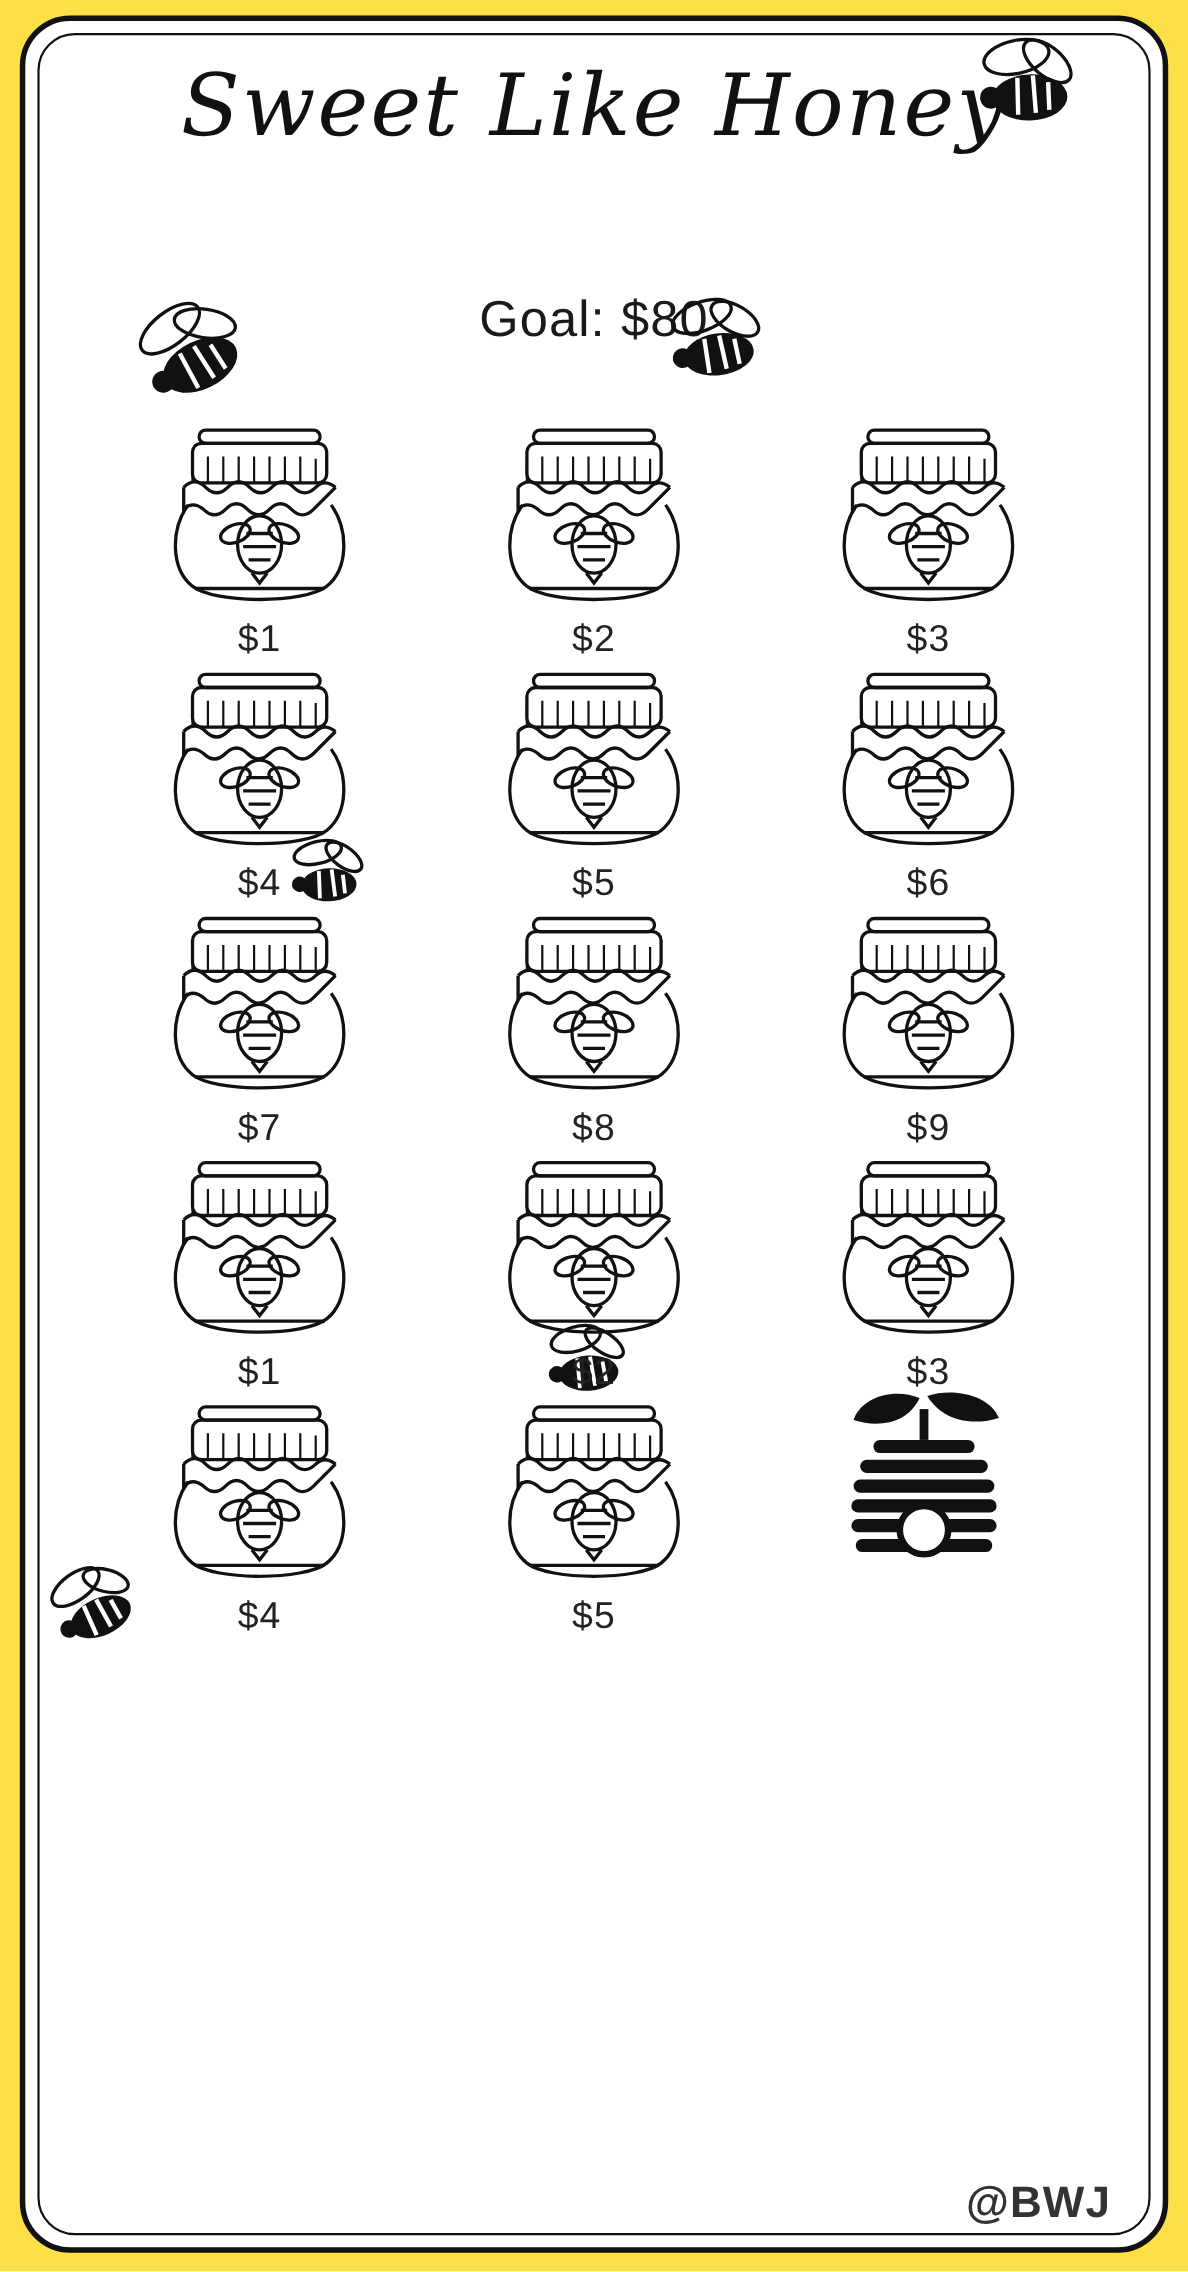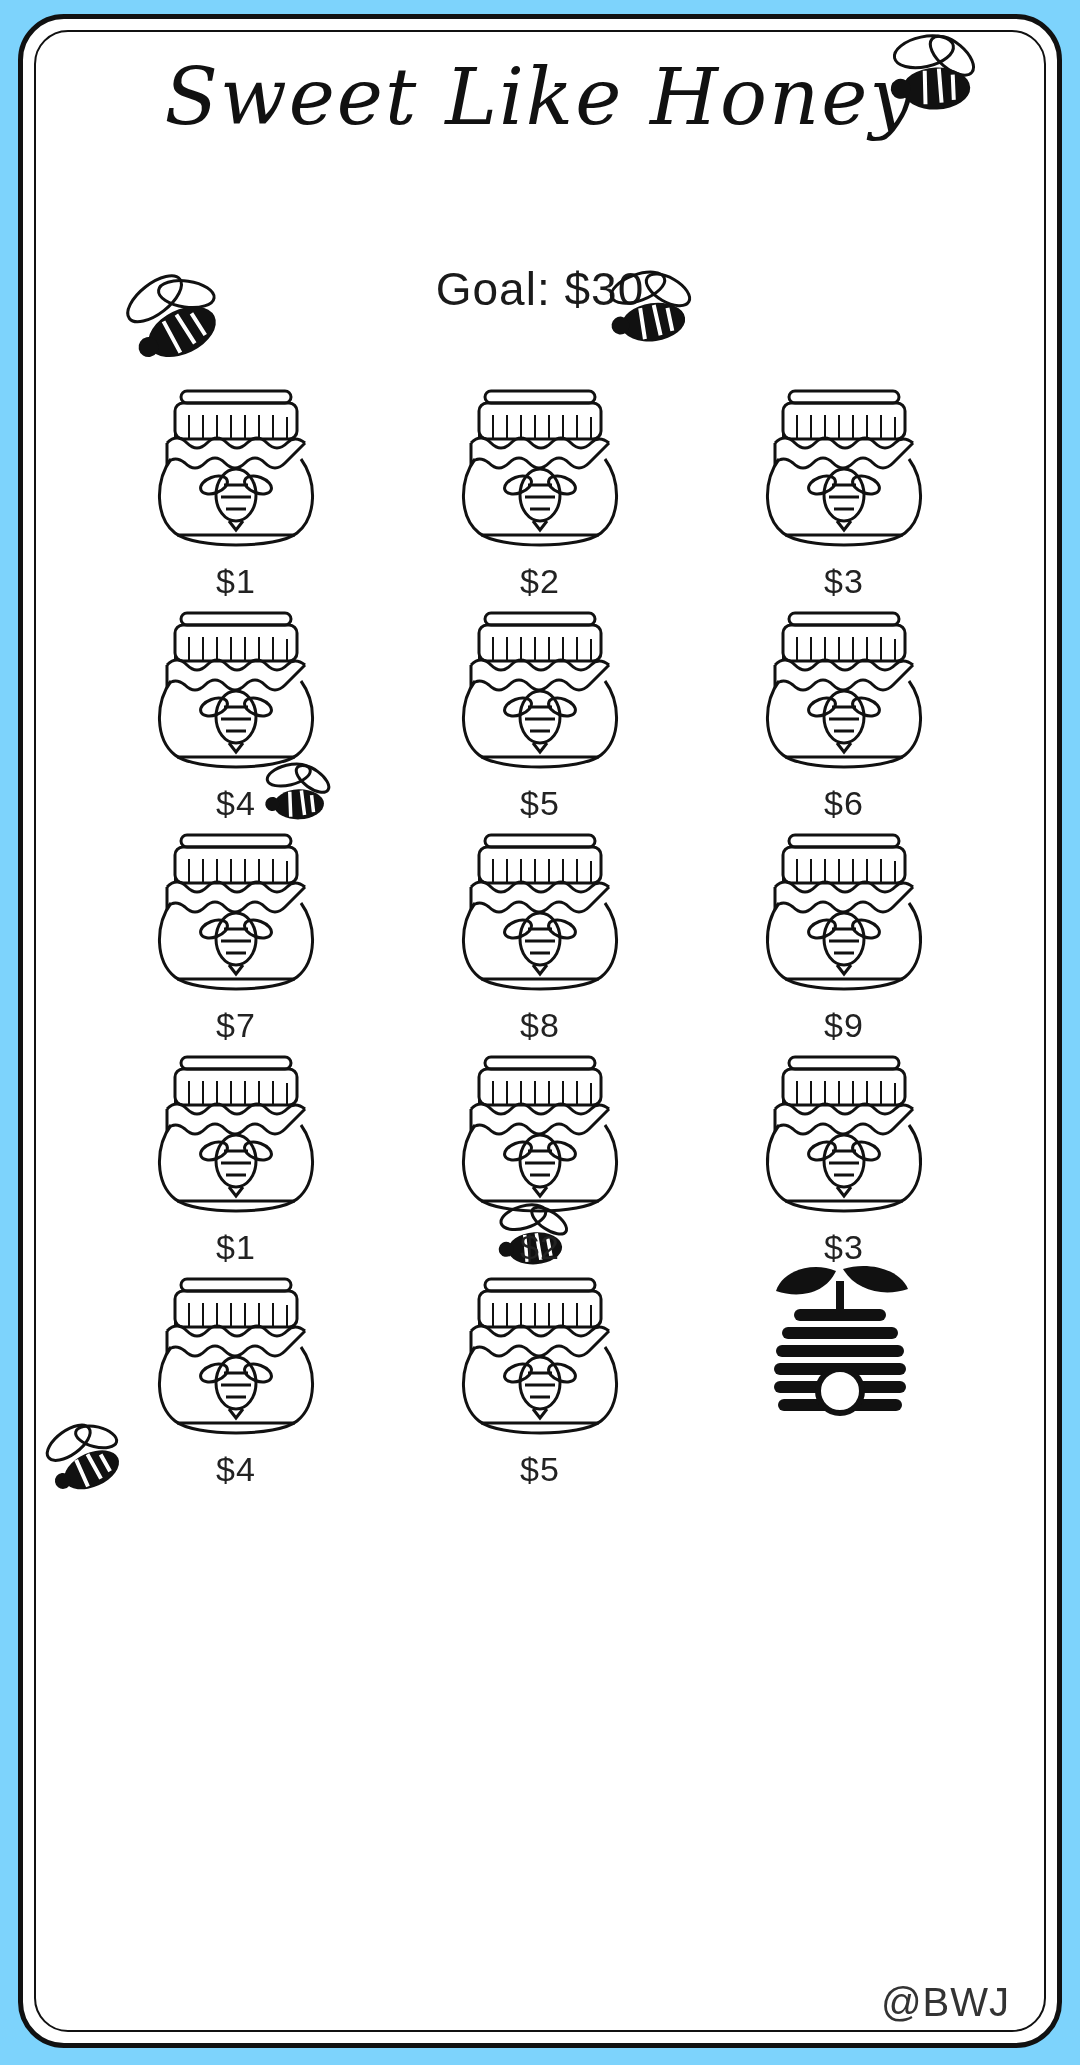--- a/index.html
+++ b/index.html
@@ -12,21 +12,21 @@
     height: 2065px;
     font-family: "Liberation Sans", sans-serif;
     color: #111111;
     overflow: hidden;
   }
 
   .page {
     position: relative;
     width: 1080px;
     height: 2065px;
-    background: #7dd3fc;
+    background: #fde047;
   }
 
   
   .card-frame {
     position: absolute;
     left: 18px;
     top: 14px;
     width: 1044px;
     height: 2034px;
     border: 5px solid #111111;
@@ -117,35 +117,35 @@
 
   .hive {
     position: absolute;
   }
 
   .handle {
     position: absolute;
     right: 70px;
     bottom: 40px;
     font-size: 40px;
-    font-weight: 400;
+    font-weight: 700;
     letter-spacing: 1px;
     color: #333333;
   }
 </style>
 </head>
 <body>
 
 <div class="page">
 
   <div class="card-frame"></div>
   <div class="card-frame-inner"></div>
 
   <div class="title-script">Sweet Like Honey</div>
-  <div class="goal">Goal: $30</div>
+  <div class="goal">Goal: $80</div>
 
   <div class="bee" style="left:880px; top:30px; transform:rotate(16deg);">
     <svg width="110" height="100" viewBox="0 0 110 100">
       <ellipse cx="36" cy="26" rx="30" ry="15" fill="none" stroke="#111" stroke-width="3" transform="rotate(-28 36 26)"></ellipse>
       <ellipse cx="64" cy="22" rx="26" ry="13" fill="none" stroke="#111" stroke-width="3" transform="rotate(24 64 22)"></ellipse>
       <ellipse cx="58" cy="58" rx="34" ry="21" fill="#111" transform="rotate(-18 58 58)"></ellipse>
       <path d="M42 44 L52 76 M55 38 L67 70 M70 40 L78 64" stroke="#fff" stroke-width="4" fill="none"></path>
       <circle cx="24" cy="68" r="10" fill="#111"></circle>
     </svg>
   </div>

